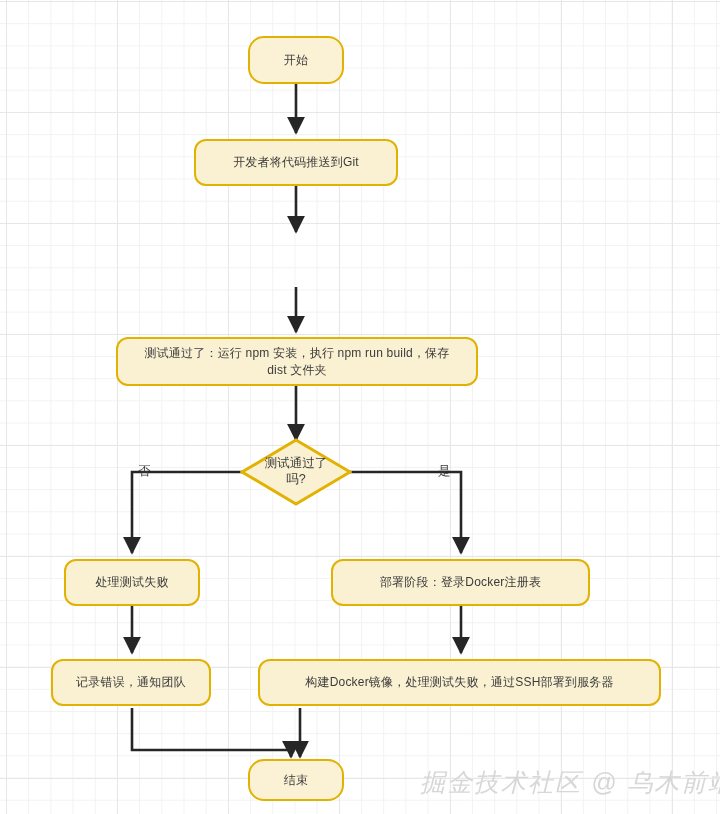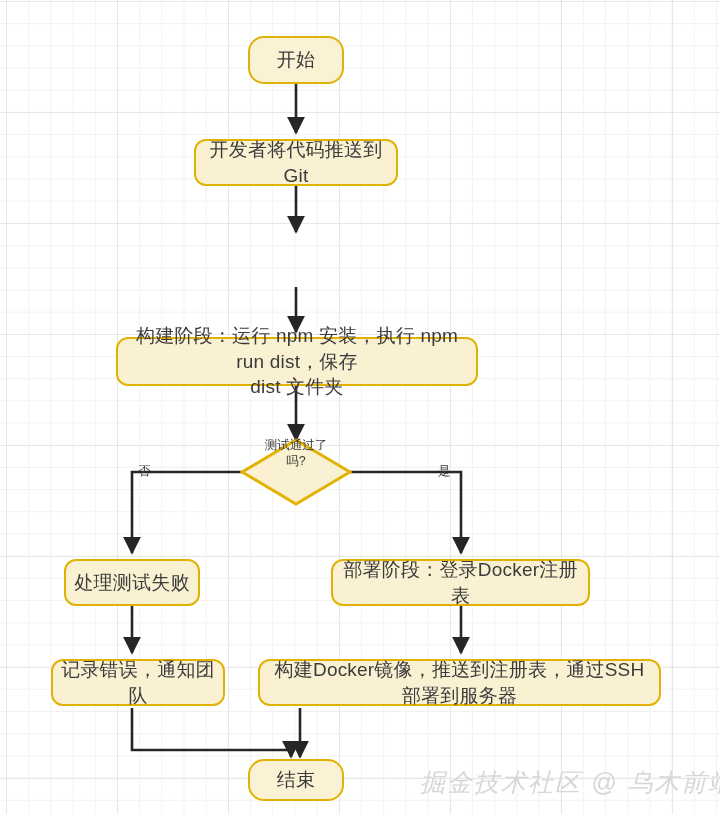--- a/index.html
+++ b/index.html
@@ -41,36 +41,37 @@
   .node {
     position: absolute;
     box-sizing: border-box;
     background: #faf1d3;
     border: 2px solid #e2b203;
     color: #3b3b3b;
     display: flex;
     align-items: center;
     justify-content: center;
     text-align: center;
-    font-size: 19px;
+    font-size: 12px;
     line-height: 1.35;
     padding: 19px 8px;
     white-space: pre-line;
     letter-spacing: 0.2px;
   }
   .node.terminal {
     border-radius: 16px;
     background: #fbf2d6;
   }
   .node.process {
     border-radius: 12px;
   }
   .diamond-wrap {
     position: absolute;
     display: flex;
+    align-items: center;
     justify-content: center;
   }
   .diamond-shape {
     position: absolute;
     left: 0; top: 0;
     width: 100%;
     height: 100%;
   }
   .diamond-label {
     position: relative;
@@ -121,40 +122,40 @@
       <path d="M 132 708 L 132 750 L 291 750 L 291 757"></path>
       <path d="M 300 708 L 300 757"></path>
     </g>
   </svg>
 
   <div class="node terminal" style="left:248px; top:36px; width:96px; height:48px;">开始</div>
 
   <div class="node process" style="left:194px; top:139px; width:204px; height:47px;">开发者将代码推送到Git</div>
 
 
-  <div class="node process" style="left:116px; top:337px; width:362px; height:49px;">构建阶段：运行 npm 安装，执行 npm run dist，保存
+  <div class="node process" style="left:116px; top:337px; width:362px; height:49px;">测试通过了：运行 npm 安装，执行 npm run build，保存
 dist 文件夹</div>
 
   <div class="diamond-wrap" style="left:240px; top:438px; width:112px; height:68px;">
     <svg class="diamond-shape" viewBox="0 0 112 68" preserveAspectRatio="none">
       <polygon points="56,2 110,34 56,66 2,34" fill="#faf1d3" stroke="#e2b203" stroke-width="3"></polygon>
     </svg>
     <div class="diamond-label">测试通过了
 吗?</div>
   </div>
 
   <div class="edge-label" style="left:138px; top:465px;">否</div>
 
   <div class="edge-label" style="left:438px; top:465px;">是</div>
 
   <div class="node process" style="left:64px; top:559px; width:136px; height:47px;">处理测试失败</div>
 
   <div class="node process" style="left:331px; top:559px; width:259px; height:47px;">部署阶段：登录Docker注册表</div>
 
-  <div class="node process" style="left:51px; top:659px; width:174px; height:47px;">记录错误，通知团队</div>
+  <div class="node process" style="left:51px; top:659px; width:160px; height:47px;">记录错误，通知团队</div>
 
-  <div class="node process" style="left:258px; top:659px; width:403px; height:47px;">构建Docker镜像，推送到注册表，通过SSH部署到服务器</div>
+  <div class="node process" style="left:258px; top:659px; width:403px; height:47px;">构建Docker镜像，处理测试失败，通过SSH部署到服务器</div>
 
   <div class="node terminal" style="left:248px; top:759px; width:96px; height:36px;">结束</div>
 
   <div class="watermark" style="left:420px; top:766px;">掘金技术社区 @ 乌木前端</div>
 
 </div>
 
 </body></html>

